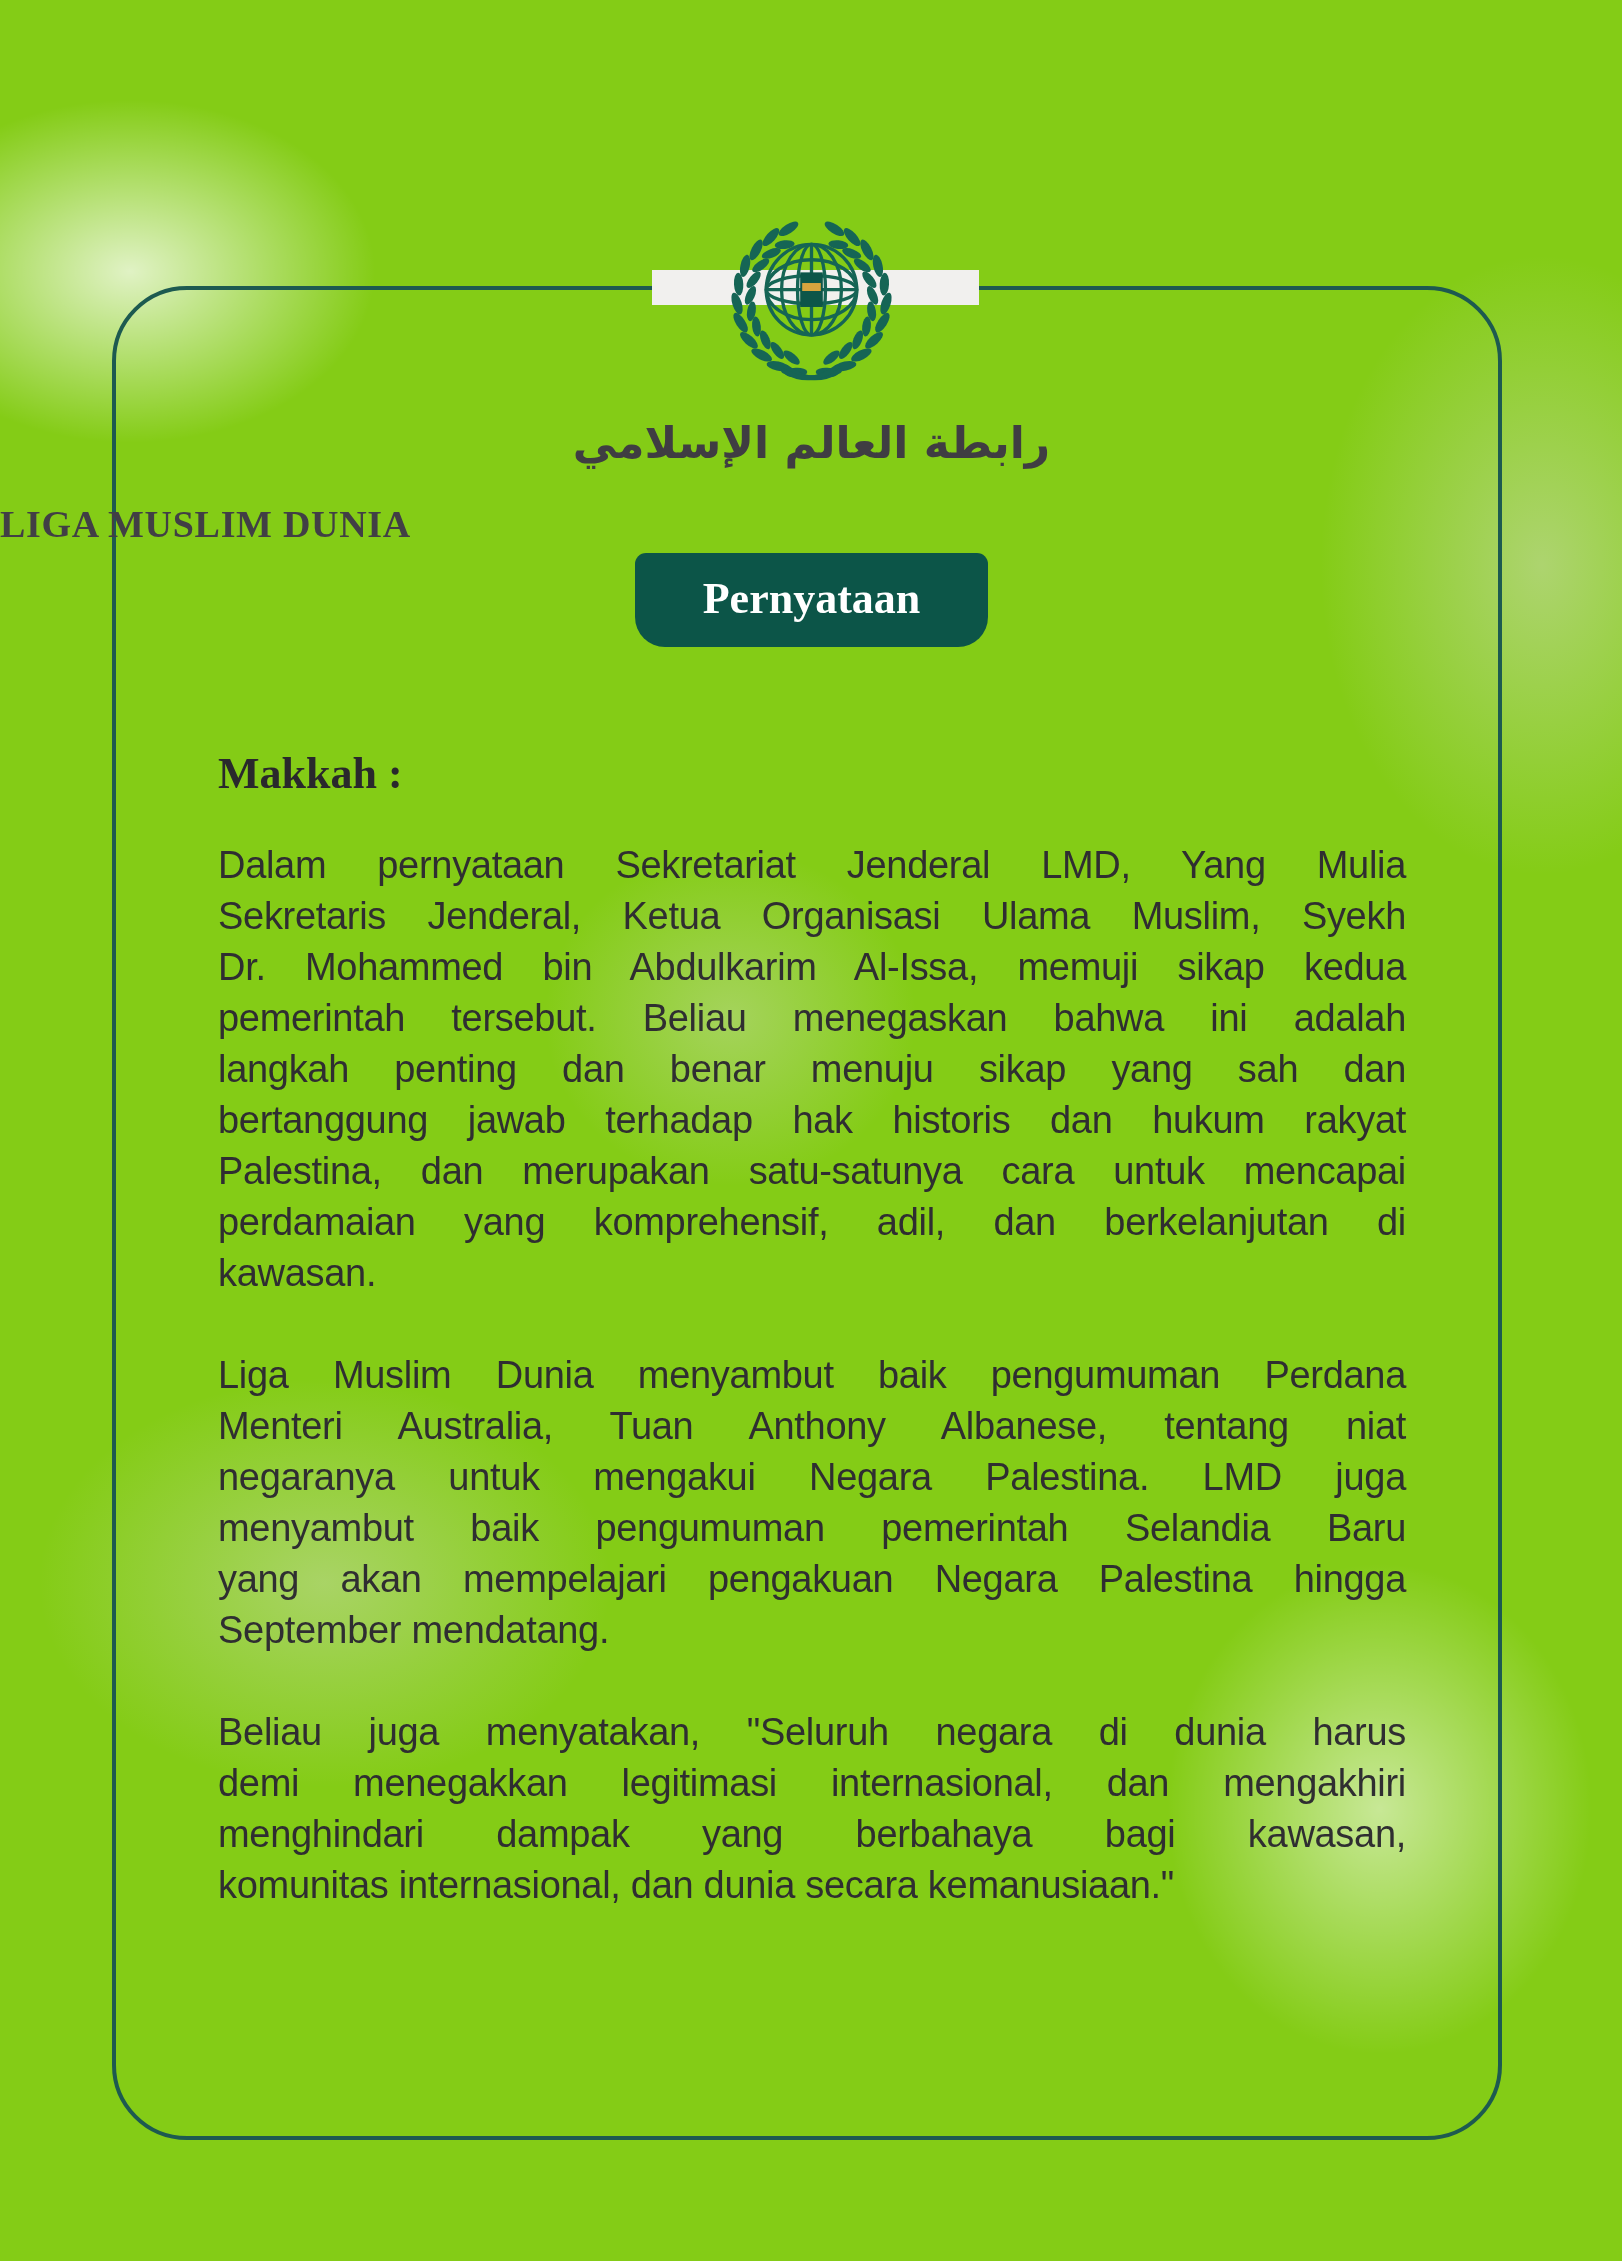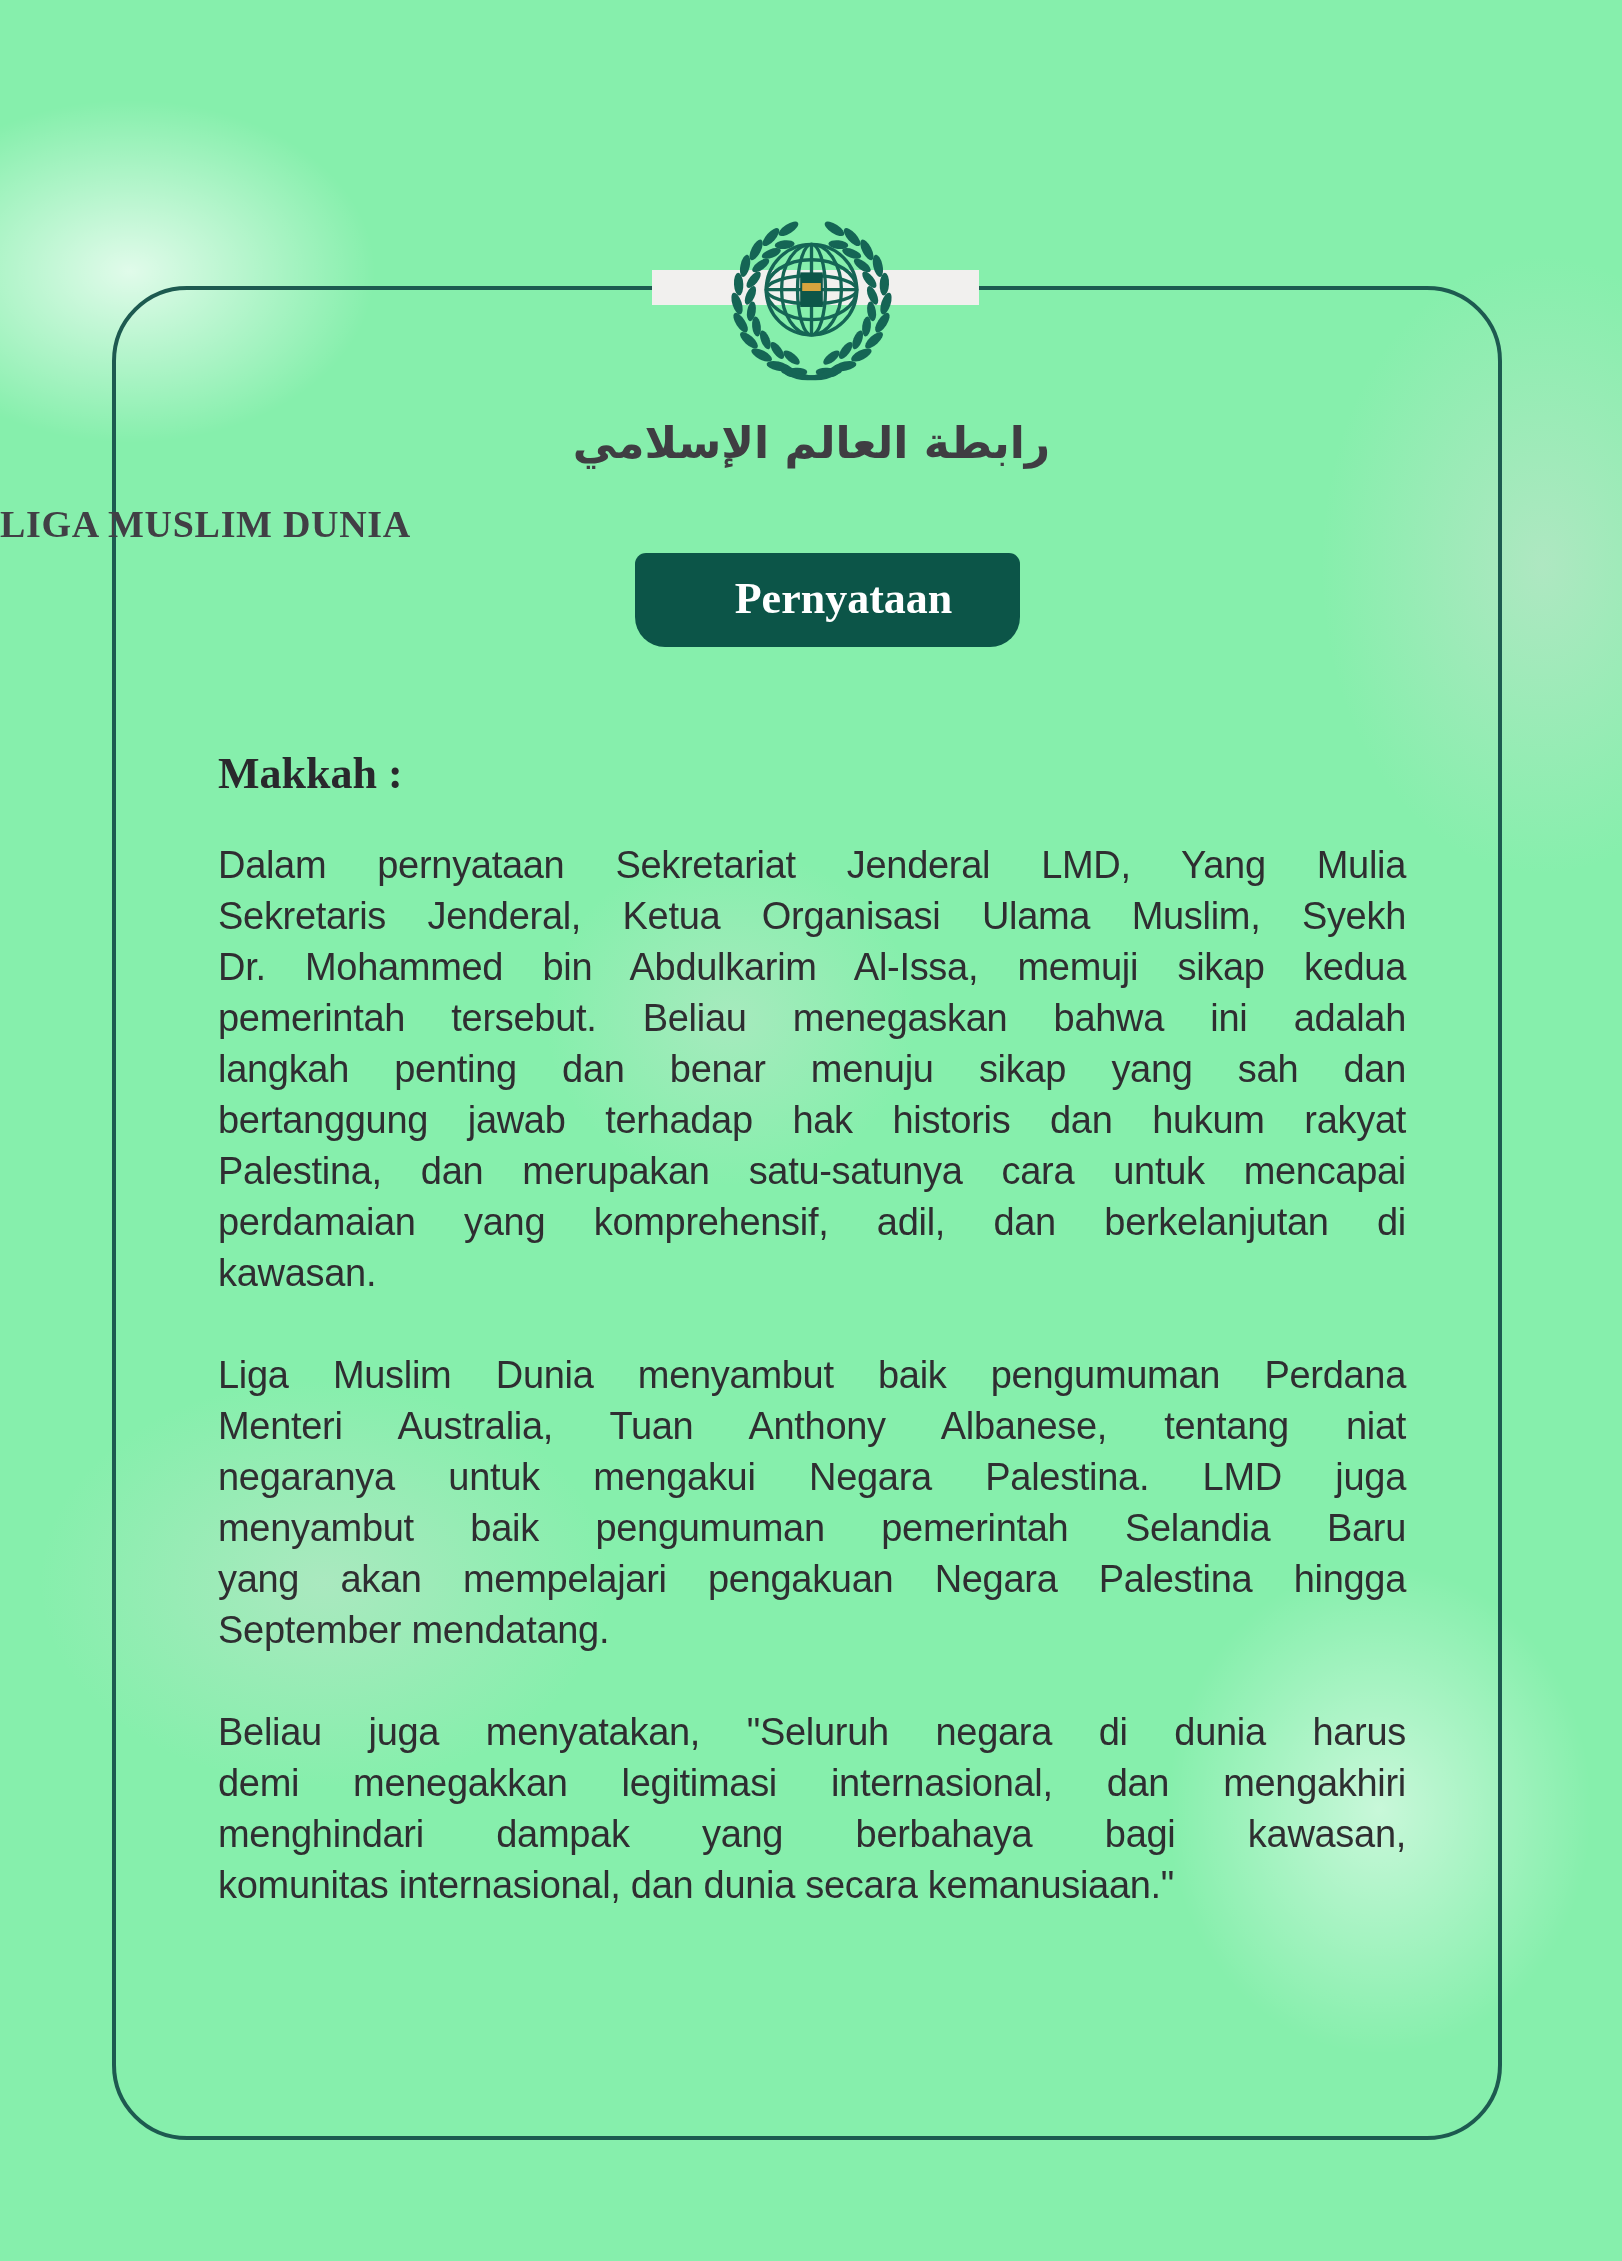--- a/index.html
+++ b/index.html
@@ -1,19 +1,19 @@
 <!DOCTYPE html>
 <html style="font-size:11px"><head>
 <meta charset="utf-8">
 <style>
   html,body{margin:0;padding:0;background:#e8e7e5;}
   .page{
     position:relative;
     width:1623px;height:2261px;
-    background:#86efac;
+    background:#84cc16;
     overflow:hidden;
     font-family:"Liberation Sans","DejaVu Sans",sans-serif;
   }
   
   .page::before{
     content:"";position:absolute;inset:0;
     background:
       radial-gradient(ellipse 409px 286px at 8% 12%, rgba(255,255,255,.75), transparent 60%),
       radial-gradient(ellipse 341px 477px at 95% 25%, rgba(223,222,219,.45), transparent 65%),
       radial-gradient(ellipse 477px 341px at 20% 70%, rgba(224,223,220,.40), transparent 60%),
@@ -49,21 +49,20 @@
     position:absolute;left:0;right:0;top:504px;
     text-align:left;
     font-family:"Liberation Serif","DejaVu Serif",serif;
     font-weight:bold;
     font-size:38px;letter-spacing:0.7px;line-height:1.1;
   }
   .badge{
     position:absolute;left:635px;top:553px;width:353px;height:94px;
     border-radius:11px 11px 30px 30px;
     text-align:center;
-    padding-left:32px;
   }
   .badge-label{
     font-family:"Liberation Serif","DejaVu Serif",serif;
     font-weight:bold;font-size:44px;color:#ffffff;
     line-height:91px;
   }
   .content{
     position:absolute;left:218px;top:746px;width:1188px;
   }
   .heading{

